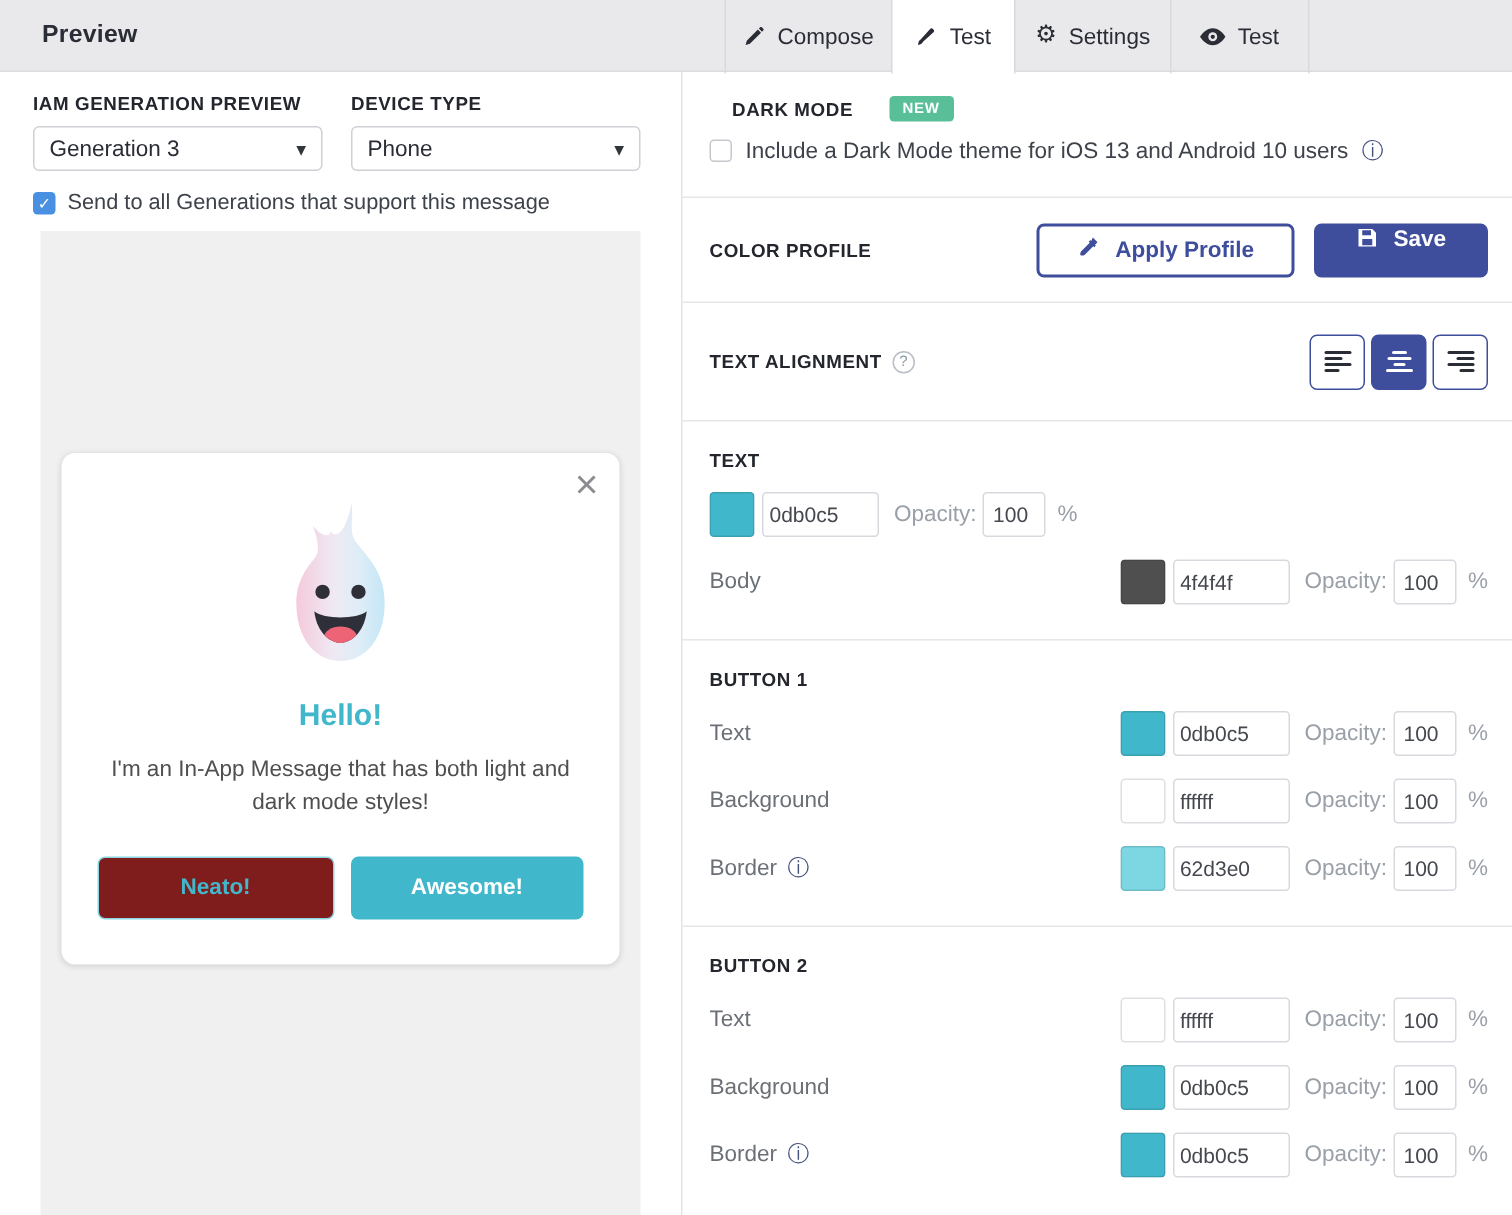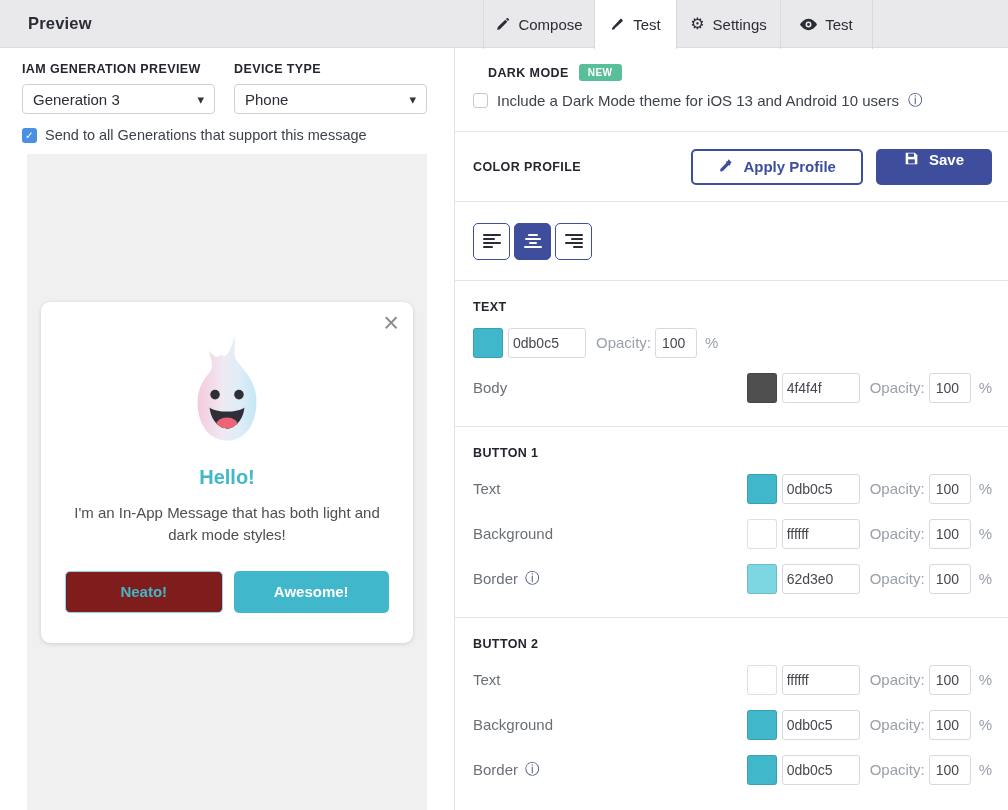--- a/index.html
+++ b/index.html
@@ -51,21 +51,21 @@
   .card-btn { flex:1; height:42px; border-radius:5px; font-size:15px; font-weight:bold;
               display:flex; align-items:center; justify-content:center; cursor:pointer; }
   .card-btn.secondary { background:#7f1d1d; border:1px solid var(--teal-border,#8bd8e4); color:var(--teal,#41b7cb); }
   .card-btn.primary { background:var(--teal,#41b7cb); color:#fff; }
 
   
   .section { border-bottom:1px solid var(--divider,#e6e6e9); }
   .sec-title { font-size:12.5px; font-weight:bold; letter-spacing:.4px; color:#24262e; }
 
   .dark-mode-sec { padding:16px 18px 21px; }
-  .dm-title-row { display:flex; align-items:center; gap:10px;padding-left:15px; }
+  .dm-title-row { display:flex; align-items:center; gap:24px;padding-left:15px; }
   .new-badge { background:var(--badge-green,#58bf99); color:#fff; font-size:10px; font-weight:bold;
                letter-spacing:.5px; padding:3px 9px; border-radius:3px; }
   .dm-check-row { display:flex; align-items:center; gap:9px; margin-top:10px; font-size:15px; color:#3d424b; }
   .info-i { color:#44517f; font-size:14.5px; cursor:pointer; }
 
   .profile-sec { display:flex; align-items:center; padding:0 16px 0 18px; height:70px; }
   .profile-sec .sec-title { flex:1; }
   .btn-apply { display:flex; align-items:center; justify-content:center; gap:10px; height:36px; padding:0 25px;
                background:#fff; border:2px solid var(--navy,#3e4e9d); border-radius:5px; color:var(--navy,#3e4e9d);
                font-size:15px; font-weight:bold; cursor:pointer; }
@@ -226,20 +226,24 @@
           <span><svg width="15" height="15" viewBox="0 0 18 18">
                 <path fill="#fff" d="M2 2h11l3 3v11H2z"></path>
                 <rect x="5" y="10" width="8" height="5" fill="#3e4e9d"></rect>
                 <rect x="5" y="3" width="7" height="4" fill="#3e4e9d"></rect>
               </svg></span>
           <span>Save</span>
         </div>
       </div>
 
       <div class="section align-sec">
+        <div class="align-title-wrap">
+          <span class="sec-title">TEXT ALIGNMENT</span>
+          <span class="help-circle">?</span>
+        </div>
         <div class="align-btns">
           <div class="al-btn">
             <span class="al-icon al-left">
                 <i></i>
                 <i></i>
                 <i></i>
                 <i></i>
               </span>
           </div>
           <div class="al-btn active">

